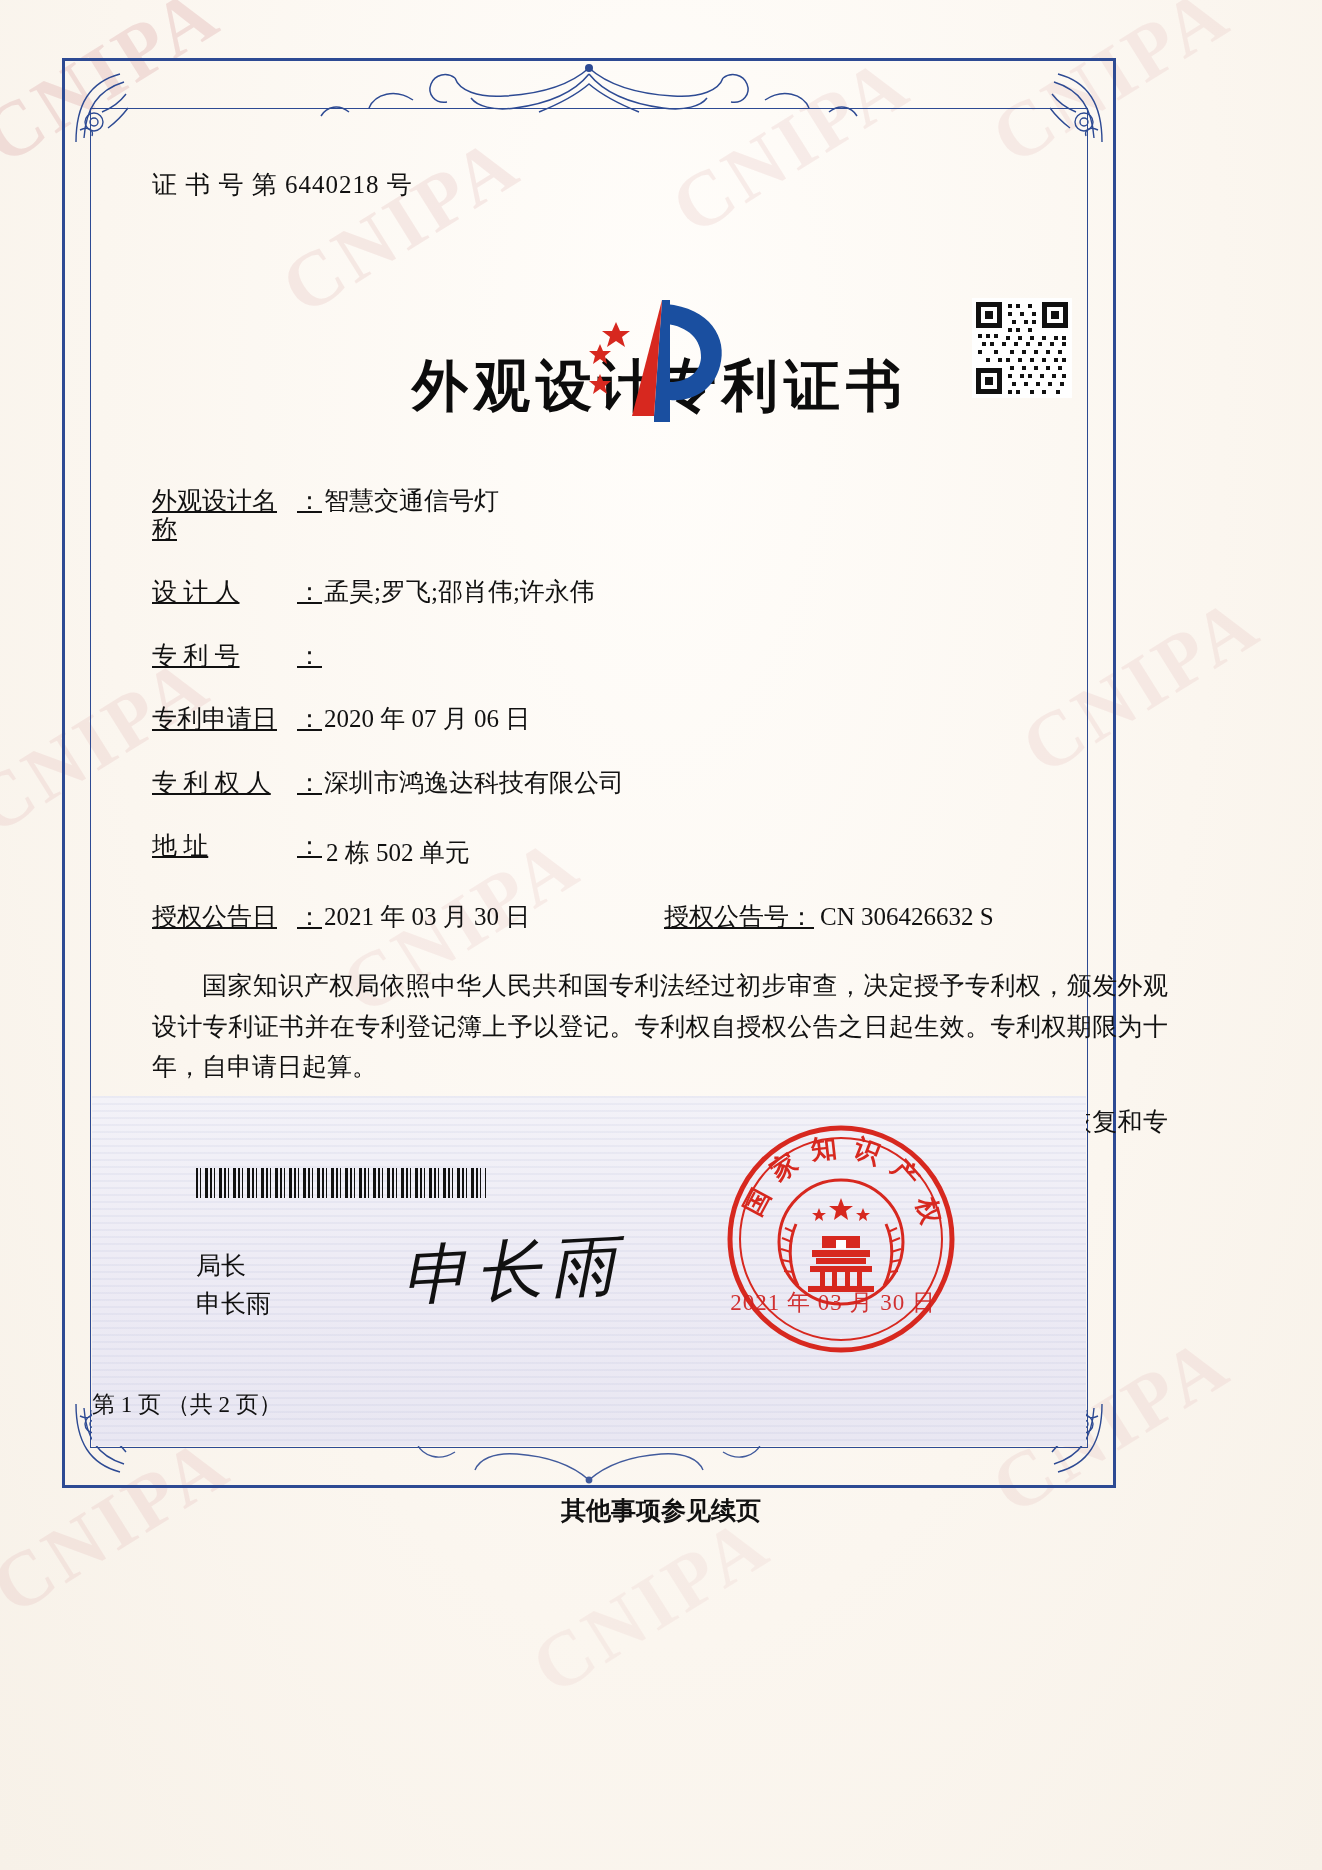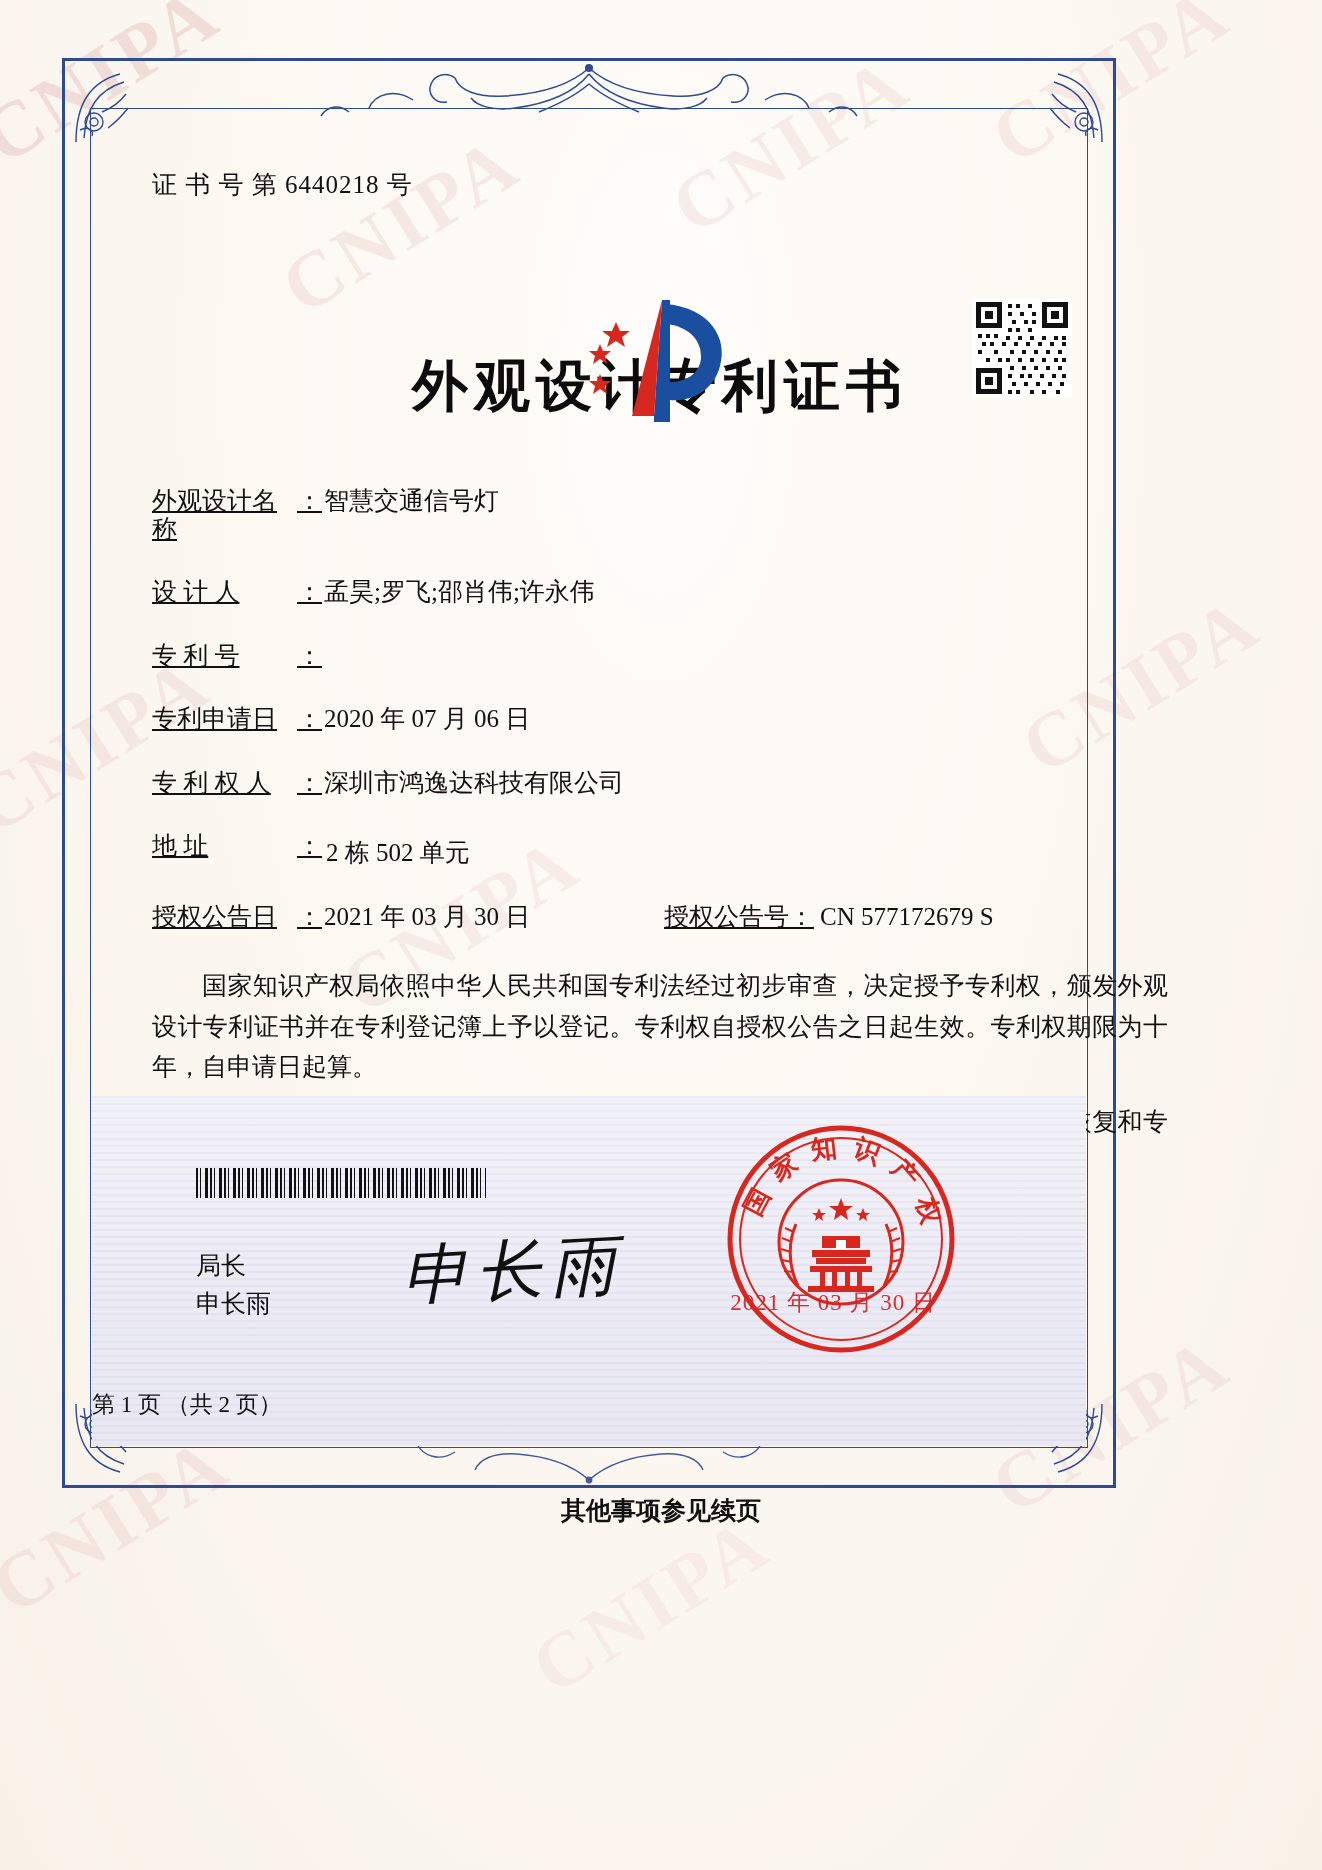--- a/index.html
+++ b/index.html
@@ -495,21 +495,21 @@
       </div>
 
       <div class="row pub">
         <span class="label">
           <span>授权公告日</span>
             <span class="colon">：</span>
         </span>
         <span class="value">
           <span class="pub-left">2021 年 03 月 30 日</span>
           <span class="pub-right-label"><span>授权公告号</span>：</span>
-          <span>CN 577172679 S</span>
+          <span>CN 306426632 S</span>
         </span>
       </div>
     </div>
 
     <div class="para first">国家知识产权局依照中华人民共和国专利法经过初步审查，决定授予专利权，颁发外观设计专利证书并在专利登记簿上予以登记。专利权自授权公告之日起生效。专利权期限为十年，自申请日起算。</div>
     <div class="para second">专利证书记载专利权登记时的法律状况。专利权的转移、质押、无效、终止、恢复和专利权人的姓名或名称、国籍、地址变更等事项记载在专利登记簿上。</div>
   </div>
 
   <div class="band">
     <div class="barcode"></div>

